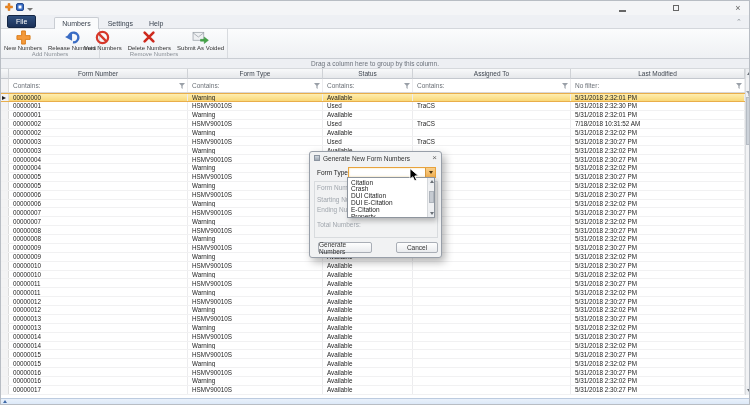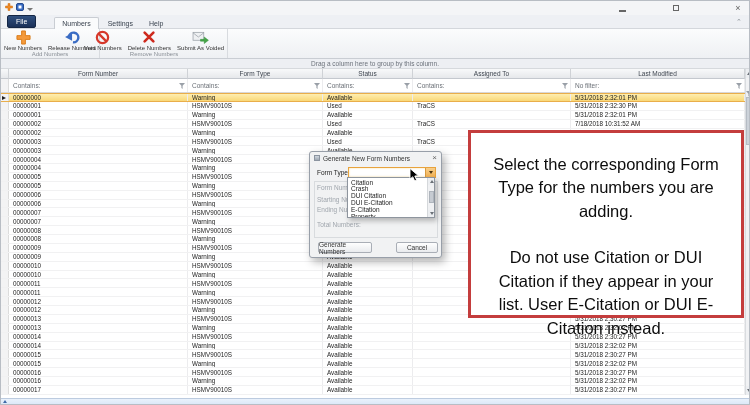--- a/index.html
+++ b/index.html
@@ -569,23 +569,14 @@
       <div class="dditem">E-Citation</div>
       <div class="dditem">Property</div>
     </div>
 
   <div class="cursor">
     <svg width="12" height="14" viewBox="0 0 12 14">
         <path d="M1,0.5 L1,11 L3.8,8.8 L5.7,13 L7.6,12.1 L5.8,8 L9.5,7.8 Z" fill="#000" stroke="#fff" stroke-width="0.9"></path>
       </svg>
   </div>
 
-  <div class="annotation">
-    <p>Select the corresponding Form
-Type for the numbers you are
-adding.</p>
-    <p>Do not use Citation or DUI
-Citation if they appear in your
-list.  User E-Citation or DUI E-
-Citation instead.</p>
-  </div>
 
 </div>
 
 </body></html>

